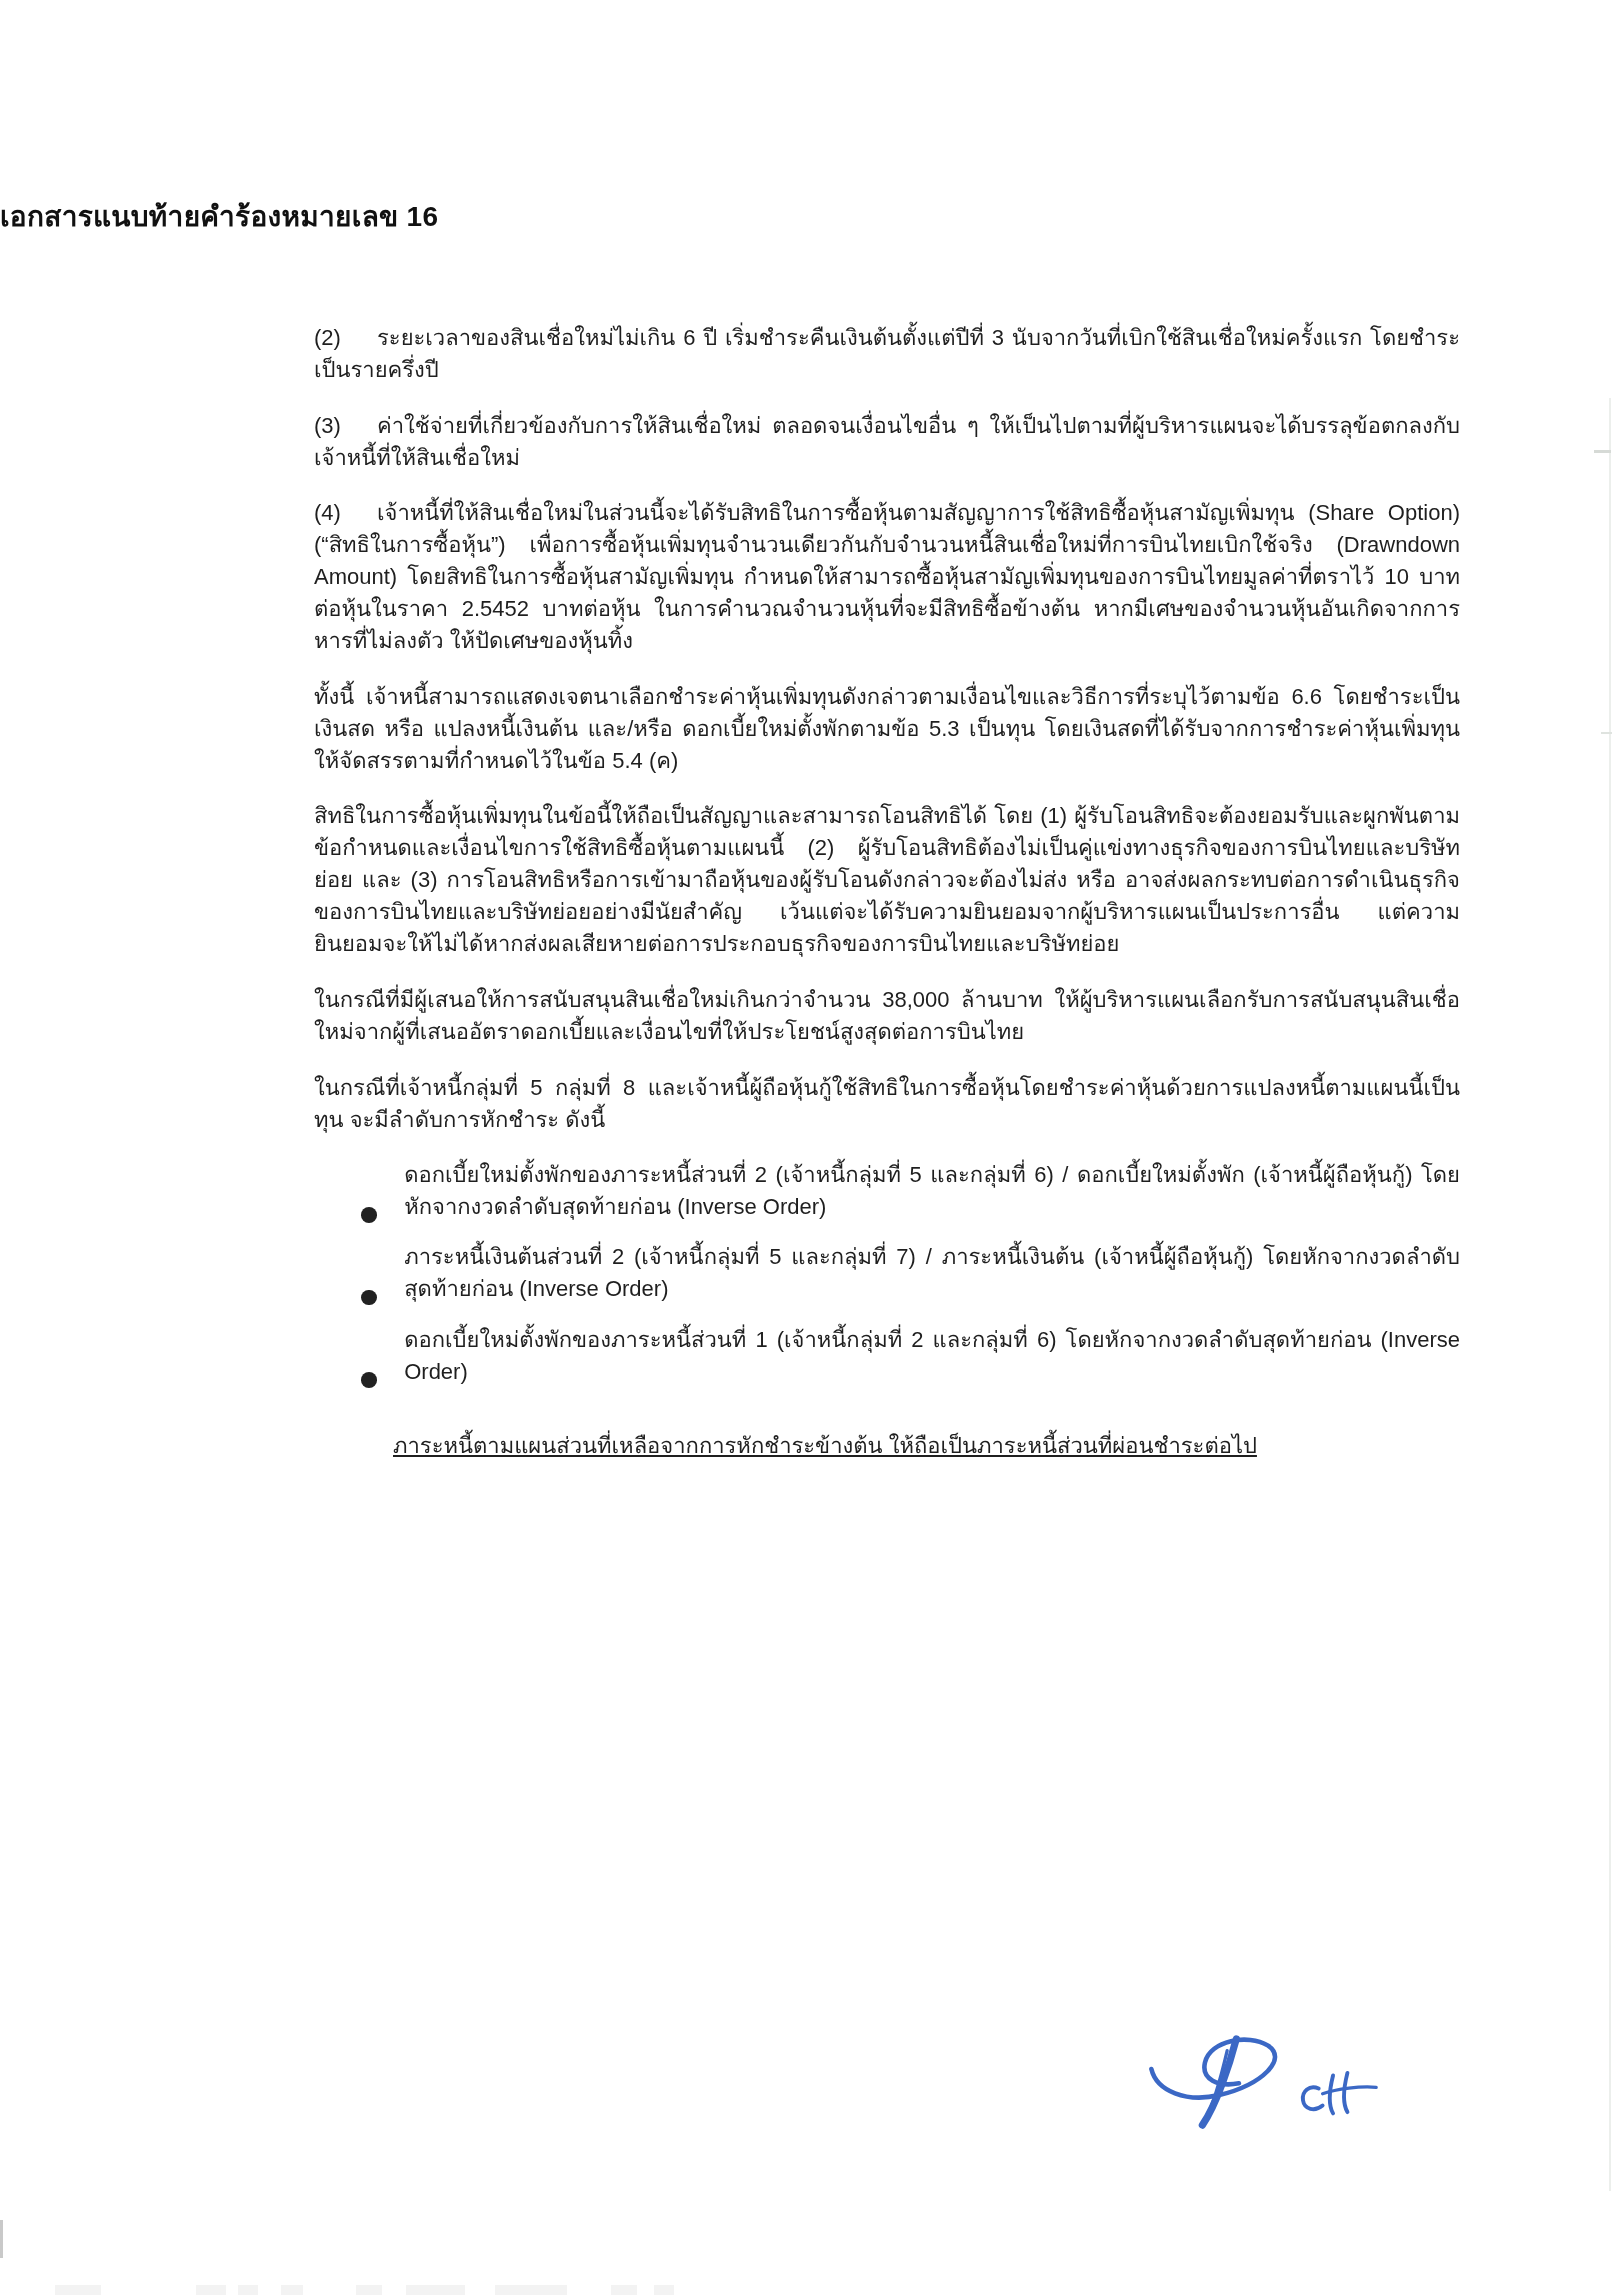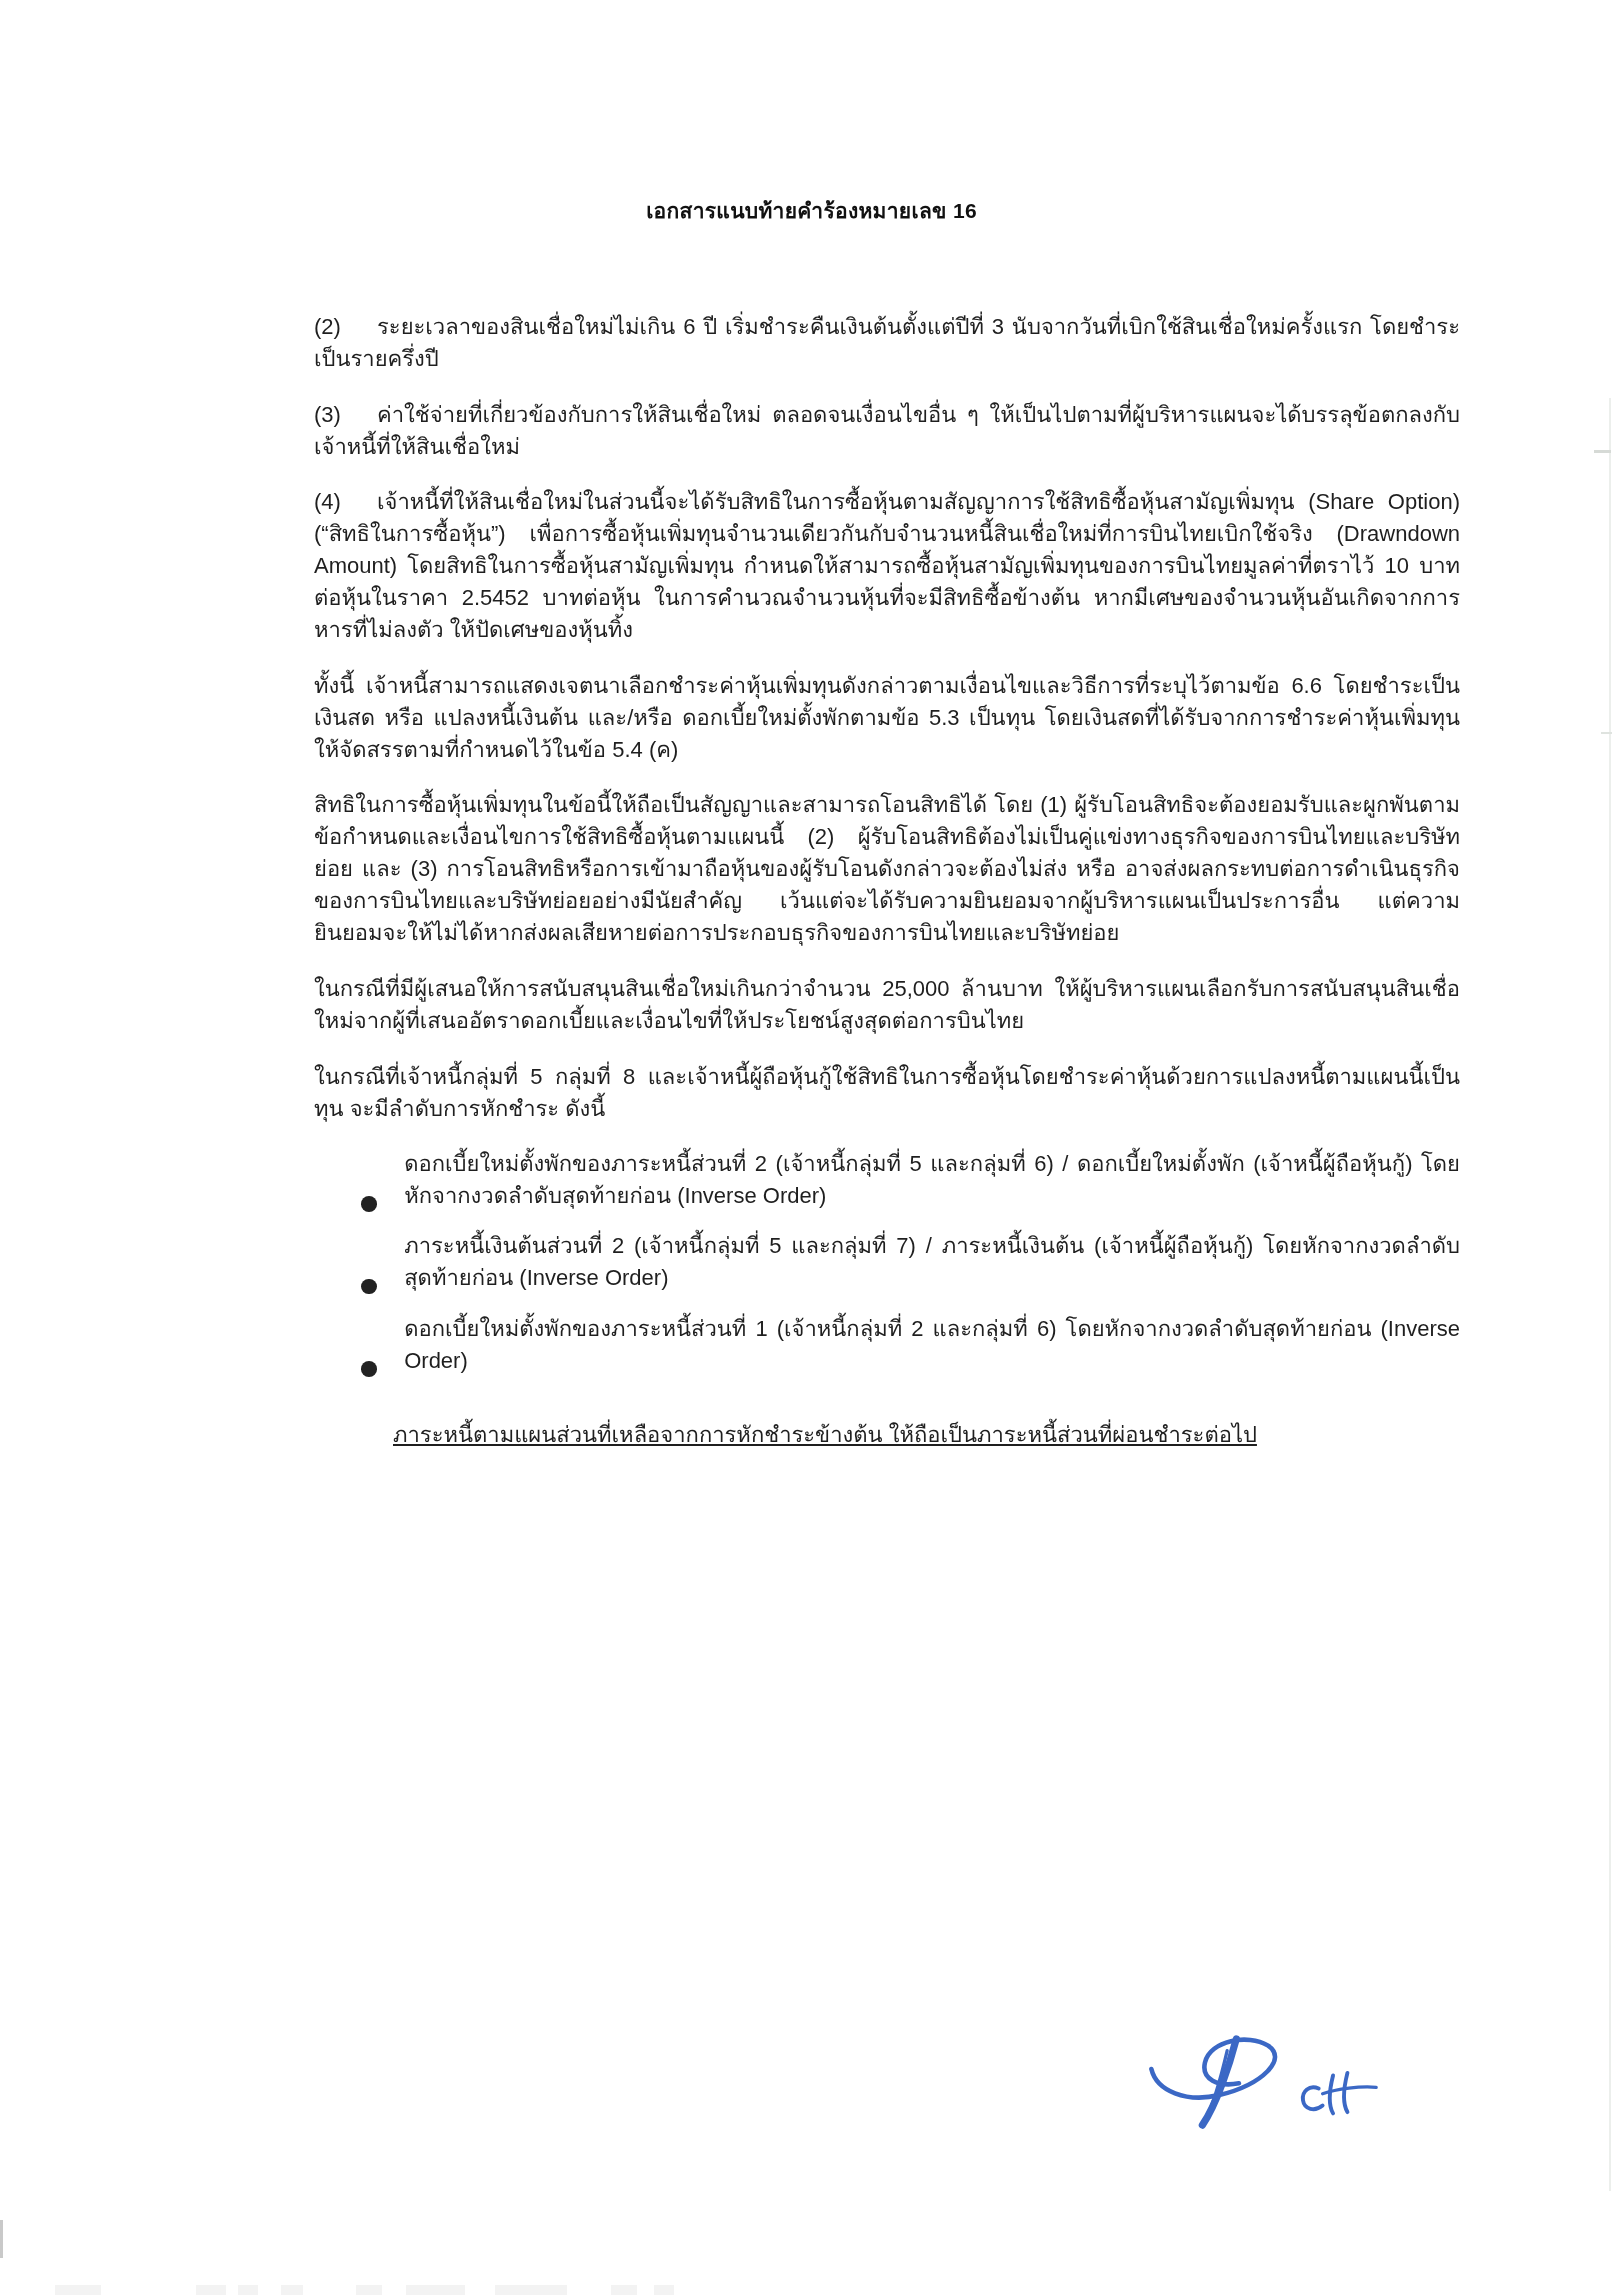--- a/index.html
+++ b/index.html
@@ -7,22 +7,22 @@
     position:relative;
     width:1623px;
     height:2295px;
     background:#ffffff;
     overflow:hidden;
     font-family:"Liberation Sans","DejaVu Sans",sans-serif;
     color:#1f1f1f;
   }
   .doc-header{
     margin-top:194px;
-    text-align:center;
-    font-size:21px;
+    text-align:left;
+    font-size:28px;
     font-weight:bold;
     letter-spacing:0.3px;
     color:#111;
   }
   .content{
     position:relative;
     margin:84px 177px 0 314px;
     width:1146px;
     font-size:22px;
     line-height:32px;
@@ -90,21 +90,21 @@
     <div class="para"><span class="para-label">(2)</span><span>ระยะเวลาของสินเชื่อใหม่ไม่เกิน 6 ปี เริ่มชำระคืนเงินต้นตั้งแต่ปีที่ 3 นับจากวันที่เบิกใช้สินเชื่อใหม่ครั้งแรก โดยชำระเป็นรายครึ่งปี</span></div>
 
     <div class="para"><span class="para-label">(3)</span><span>ค่าใช้จ่ายที่เกี่ยวข้องกับการให้สินเชื่อใหม่ ตลอดจนเงื่อนไขอื่น ๆ ให้เป็นไปตามที่ผู้บริหารแผนจะได้บรรลุข้อตกลงกับเจ้าหนี้ที่ให้สินเชื่อใหม่</span></div>
 
     <div class="para"><span class="para-label">(4)</span><span>เจ้าหนี้ที่ให้สินเชื่อใหม่ในส่วนนี้จะได้รับสิทธิในการซื้อหุ้นตามสัญญาการใช้สิทธิซื้อหุ้นสามัญเพิ่มทุน (Share Option) (“สิทธิในการซื้อหุ้น”) เพื่อการซื้อหุ้นเพิ่มทุนจำนวนเดียวกันกับจำนวนหนี้สินเชื่อใหม่ที่การบินไทยเบิกใช้จริง (Drawndown Amount) โดยสิทธิในการซื้อหุ้นสามัญเพิ่มทุน กำหนดให้สามารถซื้อหุ้นสามัญเพิ่มทุนของการบินไทยมูลค่าที่ตราไว้ 10 บาทต่อหุ้นในราคา 2.5452 บาทต่อหุ้น ในการคำนวณจำนวนหุ้นที่จะมีสิทธิซื้อข้างต้น หากมีเศษของจำนวนหุ้นอันเกิดจากการหารที่ไม่ลงตัว ให้ปัดเศษของหุ้นทิ้ง</span></div>
 
     <div class="para">ทั้งนี้ เจ้าหนี้สามารถแสดงเจตนาเลือกชำระค่าหุ้นเพิ่มทุนดังกล่าวตามเงื่อนไขและวิธีการที่ระบุไว้ตามข้อ 6.6 โดยชำระเป็นเงินสด หรือ แปลงหนี้เงินต้น และ/หรือ ดอกเบี้ยใหม่ตั้งพักตามข้อ 5.3 เป็นทุน โดยเงินสดที่ได้รับจากการชำระค่าหุ้นเพิ่มทุน ให้จัดสรรตามที่กำหนดไว้ในข้อ 5.4 (ค)</div>
 
     <div class="para">สิทธิในการซื้อหุ้นเพิ่มทุนในข้อนี้ให้ถือเป็นสัญญาและสามารถโอนสิทธิได้ โดย (1) ผู้รับโอนสิทธิจะต้องยอมรับและผูกพันตามข้อกำหนดและเงื่อนไขการใช้สิทธิซื้อหุ้นตามแผนนี้ (2) ผู้รับโอนสิทธิต้องไม่เป็นคู่แข่งทางธุรกิจของการบินไทยและบริษัทย่อย และ (3) การโอนสิทธิหรือการเข้ามาถือหุ้นของผู้รับโอนดังกล่าวจะต้องไม่ส่ง หรือ อาจส่งผลกระทบต่อการดำเนินธุรกิจของการบินไทยและบริษัทย่อยอย่างมีนัยสำคัญ เว้นแต่จะได้รับความยินยอมจากผู้บริหารแผนเป็นประการอื่น แต่ความยินยอมจะให้ไม่ได้หากส่งผลเสียหายต่อการประกอบธุรกิจของการบินไทยและบริษัทย่อย</div>
 
-    <div class="para">ในกรณีที่มีผู้เสนอให้การสนับสนุนสินเชื่อใหม่เกินกว่าจำนวน 25,000 ล้านบาท ให้ผู้บริหารแผนเลือกรับการสนับสนุนสินเชื่อใหม่จากผู้ที่เสนออัตราดอกเบี้ยและเงื่อนไขที่ให้ประโยชน์สูงสุดต่อการบินไทย</div>
+    <div class="para">ในกรณีที่มีผู้เสนอให้การสนับสนุนสินเชื่อใหม่เกินกว่าจำนวน 38,000 ล้านบาท ให้ผู้บริหารแผนเลือกรับการสนับสนุนสินเชื่อใหม่จากผู้ที่เสนออัตราดอกเบี้ยและเงื่อนไขที่ให้ประโยชน์สูงสุดต่อการบินไทย</div>
 
     <div class="para">ในกรณีที่เจ้าหนี้กลุ่มที่ 5 กลุ่มที่ 8 และเจ้าหนี้ผู้ถือหุ้นกู้ใช้สิทธิในการซื้อหุ้นโดยชำระค่าหุ้นด้วยการแปลงหนี้ตามแผนนี้เป็นทุน จะมีลำดับการหักชำระ ดังนี้</div>
 
     <div class="bullet-list">
 
       <div class="bullet-item">
         <span class="bullet-dot"></span>
         <span class="bullet-text">ดอกเบี้ยใหม่ตั้งพักของภาระหนี้ส่วนที่ 2 (เจ้าหนี้กลุ่มที่ 5 และกลุ่มที่ 6) / ดอกเบี้ยใหม่ตั้งพัก (เจ้าหนี้ผู้ถือหุ้นกู้) โดยหักจากงวดลำดับสุดท้ายก่อน (Inverse Order)</span>
       </div>
 

